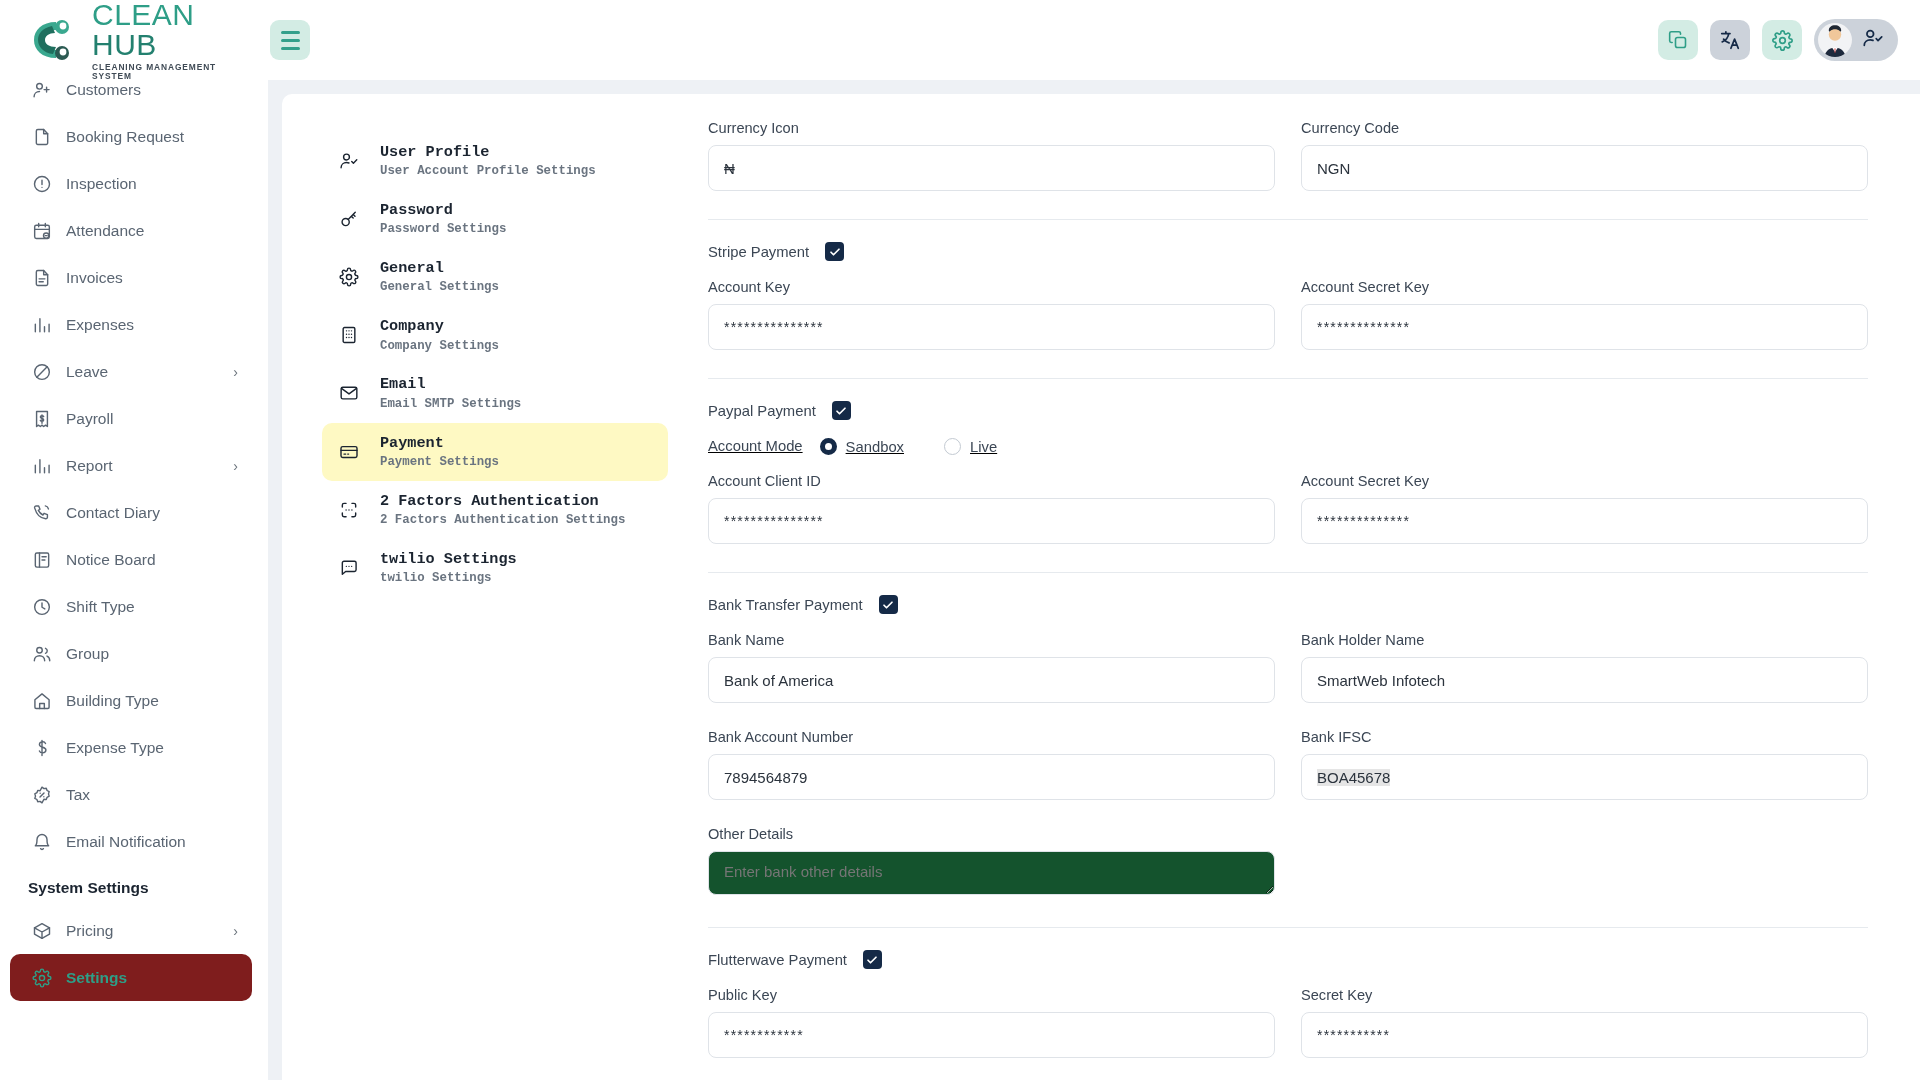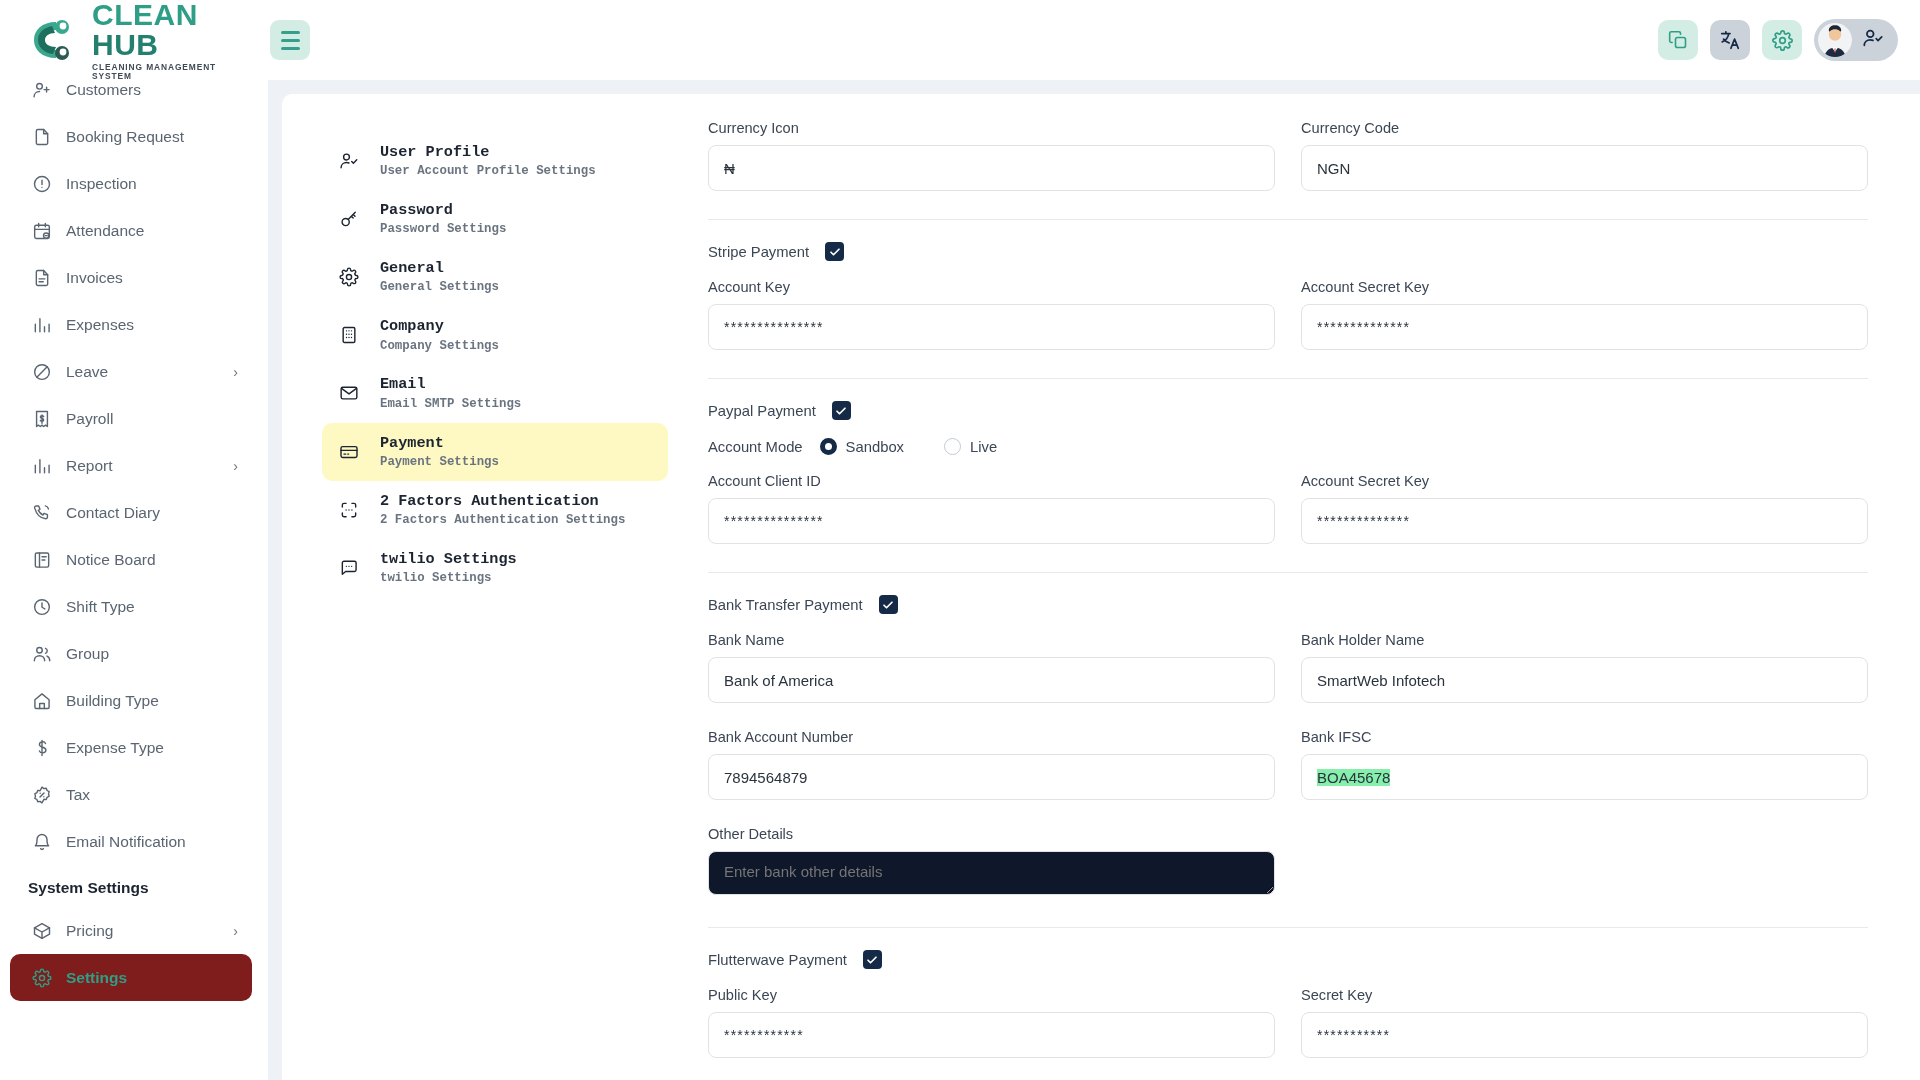--- a/index.html
+++ b/index.html
@@ -15,21 +15,21 @@
   .header {
     height: 80px; flex: 0 0 80px;
     background: #ffffff;
     display: flex; align-items: center;
     padding: 0 22px 0 26px;
     position: relative; z-index: 20;
   }
   .brand { display: flex; align-items: center; gap: 10px; width: 222px; flex: 0 0 222px; }
   .brand-logo { width: 56px; height: 48px; flex: 0 0 56px; }
   .brand-text { display: flex; flex-direction: column; line-height: 1; }
-  .brand-name { font-size: 30px; font-weight: 700; letter-spacing: .5px; color: #2e9e87; }
+  .brand-name { font-size: 30px; font-weight: 400; letter-spacing: .5px; color: #2e9e87; }
   .brand-name .hub { color: #23806f; }
   .brand-sub { font-size: 8.4px; font-weight: 600; letter-spacing: .9px; color: #3f4a55; margin-top: 3px; }
 
   .hamburger {
     width: 40px; height: 40px; border-radius: 9px;
     background: #d3ece4; display: flex; flex-direction: column;
     align-items: center; justify-content: center; gap: 5px;
     margin-left: 22px; cursor: pointer; border: none;
   }
   .hamburger span { display: block; width: 19px; height: 3px; border-radius: 2px; background: #34a08b; }
@@ -116,40 +116,40 @@
     border: 1px solid #dfe3e8; border-radius: 8px;
     background: #fff; font-size: 15px; color: #2b333d;
     padding: 0 15px; font-family: "Liberation Sans", sans-serif;
     outline: none;
   }
   .fld-input::placeholder { color: #9aa3ad; }
   .fld-input.masked { letter-spacing: 1.2px; font-size: 14px; color: #2b333d; }
   .fld-textarea {
     width: 100%; height: 44px;
     border: 1px solid #dfe3e8; border-radius: 8px;
-    background: #0f172a; font-size: 15px; color: #9aa3ad;
+    background: #14532d; font-size: 15px; color: #9aa3ad;
     padding: 11px 15px; resize: vertical;
     font-family: "Liberation Sans", sans-serif; outline: none;
   }
-  .sel-text { background: #86efac; }
+  .sel-text { background: #e5e5e5; }
 
   .divider { grid-column: 1 / -1; height: 1px; background: #e6eaee; margin: 28px 0 0 0; }
   .gap-md { grid-column: 1 / -1; height: 18px; }
   .gap-row { grid-column: 1 / -1; height: 26px; }
 
   .toggle-row { grid-column: 1 / -1; display: flex; align-items: center; gap: 16px; margin: 22px 0 0 0; }
   .toggle-label { font-size: 14.8px; color: #3b4654; }
   .cbx {
     width: 19px; height: 19px; border-radius: 4px;
     background: #152a47; display: flex; align-items: center; justify-content: center;
     cursor: pointer;
   }
   .cbx svg { width: 12px; height: 12px; }
 
-  .radio-row { grid-column: 1 / -1; display: flex; align-items: center; gap: 13px; margin-top: 18px; }
+  .radio-row { grid-column: 1 / -1; display: flex; align-items: flex-start; gap: 13px; margin-top: 18px; text-decoration: underline; }
   .radio-row .rlabel { font-size: 14.8px; color: #3b4654; margin-right: 4px; }
   .radio-opt { display: flex; align-items: center; gap: 9px; cursor: pointer; }
   .radio-opt .rtext { font-size: 14.8px; color: #3b4654; }
   .rmark { width: 17px; height: 17px; border-radius: 50%; border: 1.6px solid #c3cad2; display: flex; align-items: center; justify-content: center; }
   .rmark.on { border: 5px solid #152a47; background: #fff; }
 </style>
 </head>
 <body>
 
 <div class="header">

